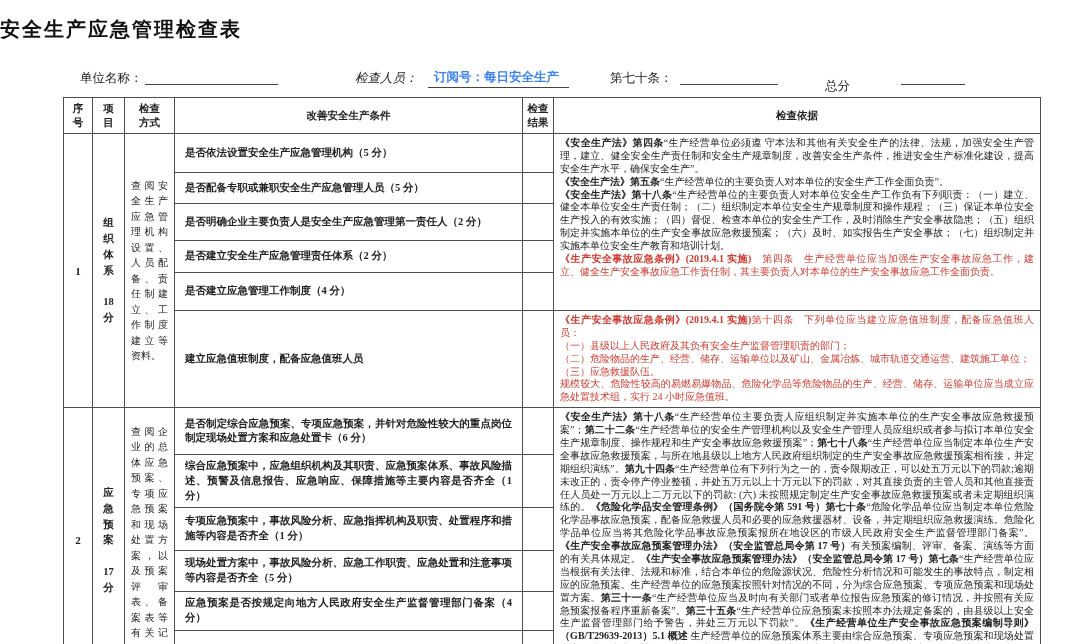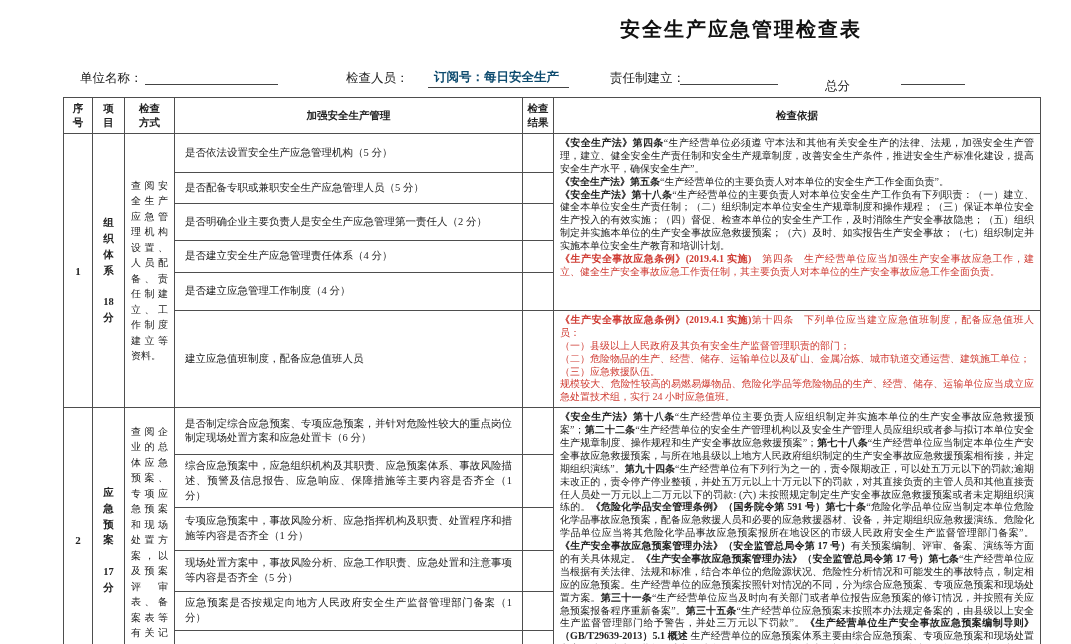--- a/index.html
+++ b/index.html
@@ -2,67 +2,67 @@
 <html><head>
 <meta charset="utf-8">
 <style>
   html,body{margin:0;padding:0;}
   body{
     width:1071px;height:644px;position:relative;background:#ffffff;
     font-family:"Liberation Serif","DejaVu Serif",serif;color:#222;
     overflow:hidden;
   }
   .page-title{
-    position:absolute;top:16px;left:0;width:862px;text-align:right;
+    position:absolute;top:16px;left:0;width:862px;text-align:left;
     font-size:20px;font-weight:bold;letter-spacing:2px;color:#111;
   }
   .info-line{position:absolute;top:68px;left:0;width:1071px;height:22px;font-size:12.5px;color:#222;}
   .info-line .lbl{position:absolute;white-space:nowrap;}
   .blank{position:absolute;border-bottom:1px solid #444;height:14px;}
   .inspector-val{
     position:absolute;white-space:nowrap;font-weight:bold;
-    border-bottom:1px solid #444;padding:0 10px 1px 6px;font-size:12.5px;color:#0c4a6e;
+    border-bottom:1px solid #444;padding:0 10px 1px 6px;font-size:12.5px;color:#3b82f6;
   }
   table.check{
     position:absolute;top:97px;left:63px;width:977px;
     border-collapse:collapse;table-layout:fixed;
   }
   table.check th,table.check td{
     border:1px solid #4e4e4e;overflow:hidden;
   }
   th.hdr{font-size:10.5px;font-weight:bold;white-space:pre-line;line-height:1.3;color:#222;padding:2px;}
   td.no-cell{text-align:center;font-size:11px;font-weight:bold;color:#222;}
   td.project-cell{
     text-align:center;font-size:10.5px;white-space:pre-line;line-height:1.5;
     color:#222;font-weight:bold;
   }
   td.method-cell{
     font-size:10px;line-height:1.55;text-align:justify;text-justify:inter-character;
     padding:3px 6px;color:#222;
   }
-  td.content-cell{font-size:10.5px;line-height:1.4;padding:2px 10px;color:#222;vertical-align:middle;text-align:justify;}
+  td.content-cell{font-size:10.5px;line-height:1.4;padding:2px 10px;color:#222;vertical-align:middle;text-align:justify;font-weight:bold;}
   td.result-cell{}
   td.basis-cell{
     font-size:10px;line-height:1.29;text-align:justify;text-justify:inter-character;
     padding:3px 6px;vertical-align:top;color:#222;
   }
   .b{font-weight:bold;}
   .red{color:#cf3a31;}
 </style>
 </head>
 <body>
 
 <div class="page-title">安全生产应急管理检查表</div>
 
 <div class="info-line">
   <span class="lbl" style="left:80px;top:2px;">单位名称：</span>
   <span class="blank" style="left:145px;width:133px;top:2px;"></span>
-  <span class="lbl" style="left:346px;top:2px;">检查人员：</span>
+  <span class="lbl" style="left:355px;top:2px;font-style:italic;">检查人员：</span>
   <span class="inspector-val" style="left:428px;top:1px;">订阅号：每日安全生产</span>
-  <span class="lbl" style="left:610px;top:2px;">责任制建立：</span>
+  <span class="lbl" style="left:610px;top:2px;">第七十条：</span>
   <span class="blank" style="left:680px;width:98px;top:2px;"></span>
   <span class="lbl" style="left:825px;top:2px;margin-top:8px;">总分</span>
   <span class="blank" style="left:901px;width:64px;top:2px;"></span>
 </div>
 
 <table class="check">
   <colgroup>
     <col style="width:29px">
       <col style="width:32px">
       <col style="width:50px">
@@ -71,21 +71,21 @@
       <col style="width:487px">
   </colgroup>
   <thead>
       <tr style="height: 36px;">
         <th class="hdr">序
 号</th>
         <th class="hdr">项
 目</th>
         <th class="hdr">检查
 方式</th>
-        <th class="hdr">加强安全生产管理</th>
+        <th class="hdr">改善安全生产条件</th>
         <th class="hdr">检查
 结果</th>
         <th class="hdr">检查依据</th>
       </tr>
     </thead>
   <tbody>
       <tr style="height: 39px;">
         <td class="no-cell" rowspan="6">1</td>
         <td class="project-cell" rowspan="6">组
 织
@@ -101,21 +101,21 @@
       </tr>
       <tr style="height: 31px;">
         <td class="content-cell">是否配备专职或兼职安全生产应急管理人员（5 分）</td>
         <td class="result-cell"></td>
       </tr>
       <tr style="height: 37px;">
         <td class="content-cell">是否明确企业主要负责人是安全生产应急管理第一责任人（2 分）</td>
         <td class="result-cell"></td>
       </tr>
       <tr style="height: 32px;">
-        <td class="content-cell">是否建立安全生产应急管理责任体系（4 分）</td>
+        <td class="content-cell">是否建立安全生产应急管理责任体系（2 分）</td>
         <td class="result-cell"></td>
       </tr>
       <tr style="height: 38px;">
         <td class="content-cell">是否建立应急管理工作制度（4 分）</td>
         <td class="result-cell"></td>
       </tr>
       <tr style="height: 90px;">
         <td class="content-cell">建立应急值班制度，配备应急值班人员</td>
         <td class="result-cell"></td>
         <td class="basis-cell" rowspan="1"><span class="b red">《生产安全事故应急条例》(2019.4.1 实施)</span><span class="red">第十四条　下列单位应当建立应急值班制度，配备应急值班人员：</span><br><span class="red">（一）县级以上人民政府及其负有安全生产监督管理职责的部门；</span><br><span class="red">（二）危险物品的生产、经营、储存、运输单位以及矿山、金属冶炼、城市轨道交通运营、建筑施工单位；</span><br><span class="red">（三）应急救援队伍。</span><br><span class="red">规模较大、危险性较高的易燃易爆物品、危险化学品等危险物品的生产、经营、储存、运输单位应当成立应急处置技术组，实行 24 小时应急值班。</span></td>
@@ -140,21 +140,21 @@
       </tr>
       <tr style="height: 40px;">
         <td class="content-cell">专项应急预案中，事故风险分析、应急指挥机构及职责、处置程序和措施等内容是否齐全（1 分）</td>
         <td class="result-cell"></td>
       </tr>
       <tr style="height: 38px;">
         <td class="content-cell">现场处置方案中，事故风险分析、应急工作职责、应急处置和注意事项等内容是否齐全（5 分）</td>
         <td class="result-cell"></td>
       </tr>
       <tr style="height: 37px;">
-        <td class="content-cell">应急预案是否按规定向地方人民政府安全生产监督管理部门备案（1 分）</td>
+        <td class="content-cell">应急预案是否按规定向地方人民政府安全生产监督管理部门备案（4 分）</td>
         <td class="result-cell"></td>
       </tr>
       <tr style="height: 39px;">
         <td class="content-cell">应急预案公布前是否经过了评审或论证（1 分）</td>
         <td class="result-cell"></td>
       </tr>
     </tbody>
 </table>
 
 </body></html>

